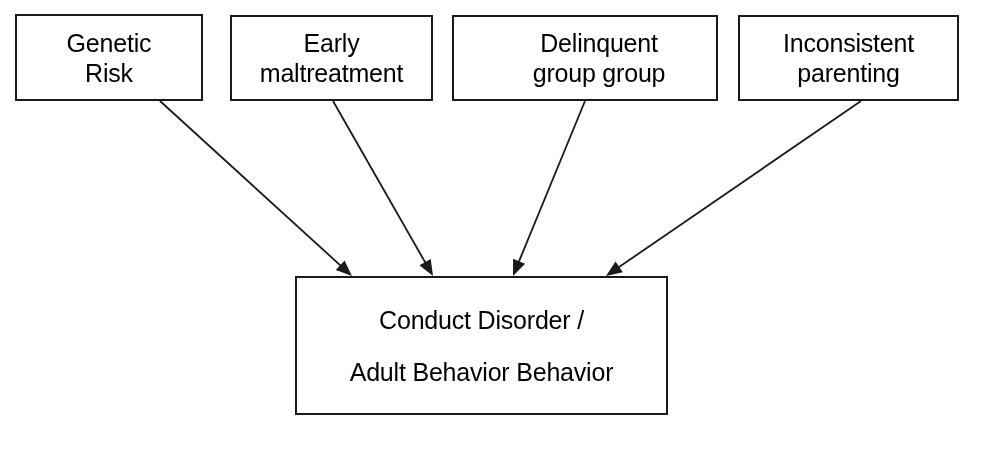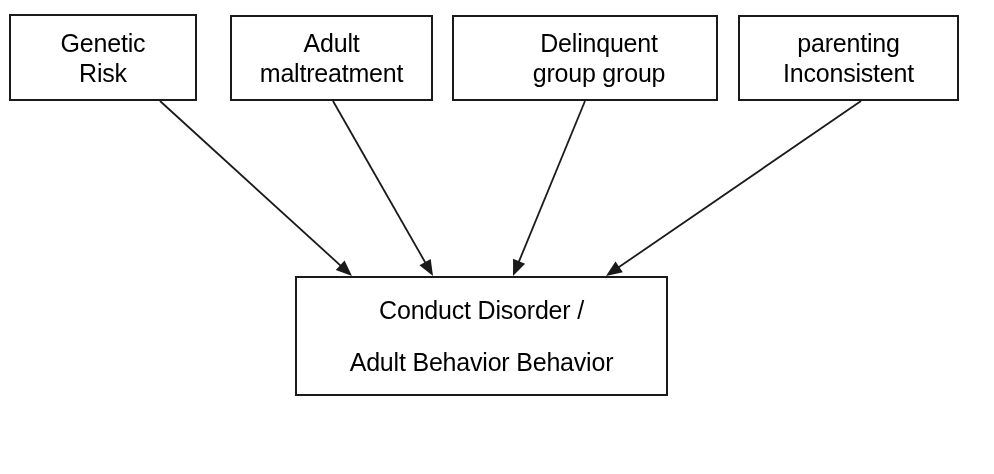--- a/index.html
+++ b/index.html
@@ -75,38 +75,38 @@
       <g>
         <line x1="585" y1="101" x2="518.1745824144572" y2="263.42288996486116" stroke="#1a1a1a" stroke-width="1.8"></line>
         <polygon points="513,276 513.0766252502141,258.7302539517505 525.0988627838027,263.6765459655698" fill="#1a1a1a"></polygon>
       </g>
       <g>
         <line x1="861" y1="101" x2="617.2133815959558" y2="268.30454204199117" stroke="#1a1a1a" stroke-width="1.8"></line>
         <polygon points="606,276 615.5142374123702,261.5871832572167 622.8701898722315,272.3058568415861" fill="#1a1a1a"></polygon>
       </g>
     </svg>
 
-  <div class="node node-cause" id="node-genetic-risk" style="left: 9px; top: 14px; width: 188px; height: 87px; border-color: rgb(26, 26, 26); color: rgb(0, 0, 0);">
+  <div class="node node-cause" id="node-genetic-risk" style="left: 15px; top: 14px; width: 188px; height: 87px; border-color: rgb(26, 26, 26); color: rgb(0, 0, 0);">
     <span class="node-line">Genetic</span>
     <span class="node-line">Risk</span>
   </div>
 
   <div class="node node-cause" id="node-early-maltreatment" style="left: 230px; top: 15px; width: 203px; height: 86px; border-color: rgb(26, 26, 26); color: rgb(0, 0, 0);">
-    <span class="node-line">Adult</span>
+    <span class="node-line">Early</span>
     <span class="node-line">maltreatment</span>
   </div>
 
   <div class="node node-cause" id="node-delinquent-peer-group" style="left: 452px; top: 15px; width: 266px; height: 86px; border-color: rgb(26, 26, 26); color: rgb(0, 0, 0); padding-left: 28px;">
     <span class="node-line">Delinquent</span>
     <span class="node-line">group group</span>
   </div>
 
   <div class="node node-cause" id="node-inconsistent-parenting" style="left: 738px; top: 15px; width: 221px; height: 86px; border-color: rgb(26, 26, 26); color: rgb(0, 0, 0);">
+    <span class="node-line">Inconsistent</span>
     <span class="node-line">parenting</span>
-    <span class="node-line">Inconsistent</span>
   </div>
 
-  <div class="node node-outcome" id="node-conduct-disorder-outcome" style="left: 295px; top: 276px; width: 373px; height: 120px; border-color: rgb(26, 26, 26); color: rgb(0, 0, 0);">
+  <div class="node node-outcome" id="node-conduct-disorder-outcome" style="left: 295px; top: 276px; width: 373px; height: 139px; border-color: rgb(26, 26, 26); color: rgb(0, 0, 0);">
     <span class="node-line">Conduct Disorder /</span>
     <span class="node-line">Adult Behavior Behavior</span>
   </div>
 
 </div>
 
 </body></html>

